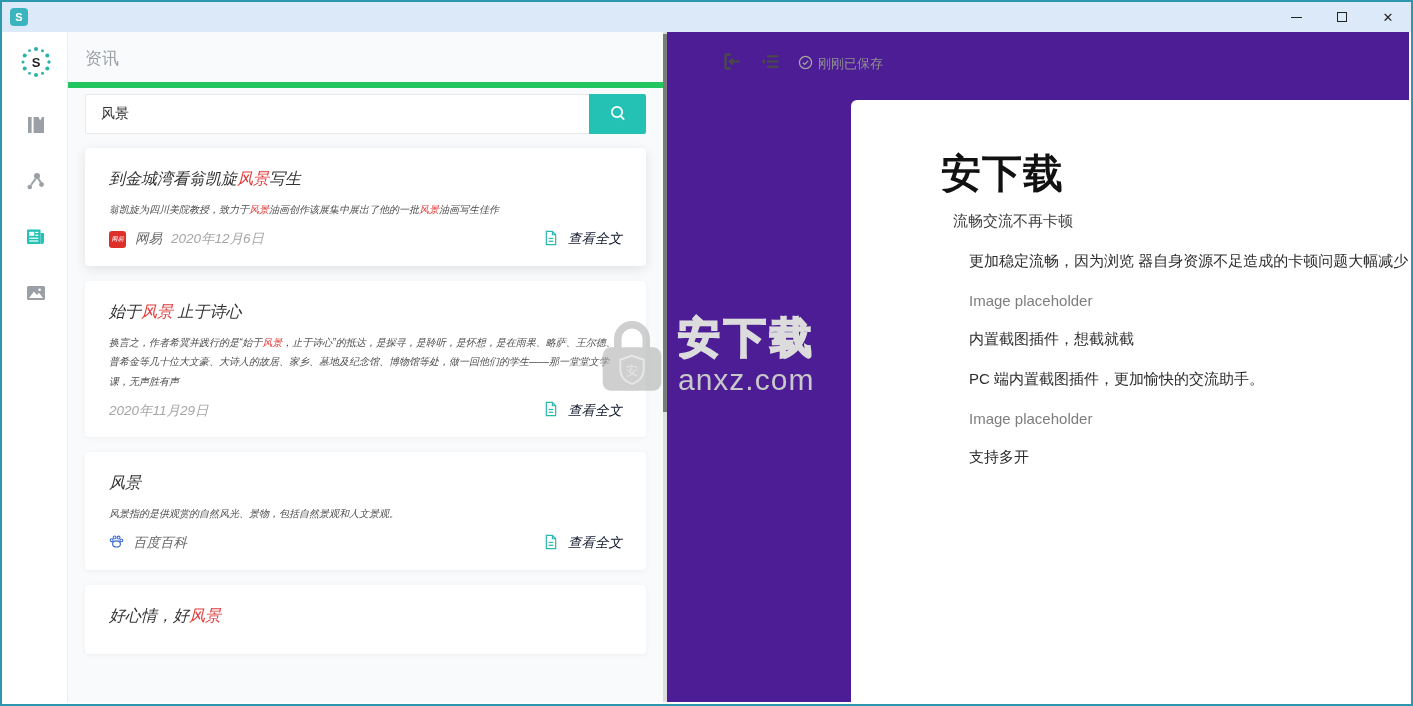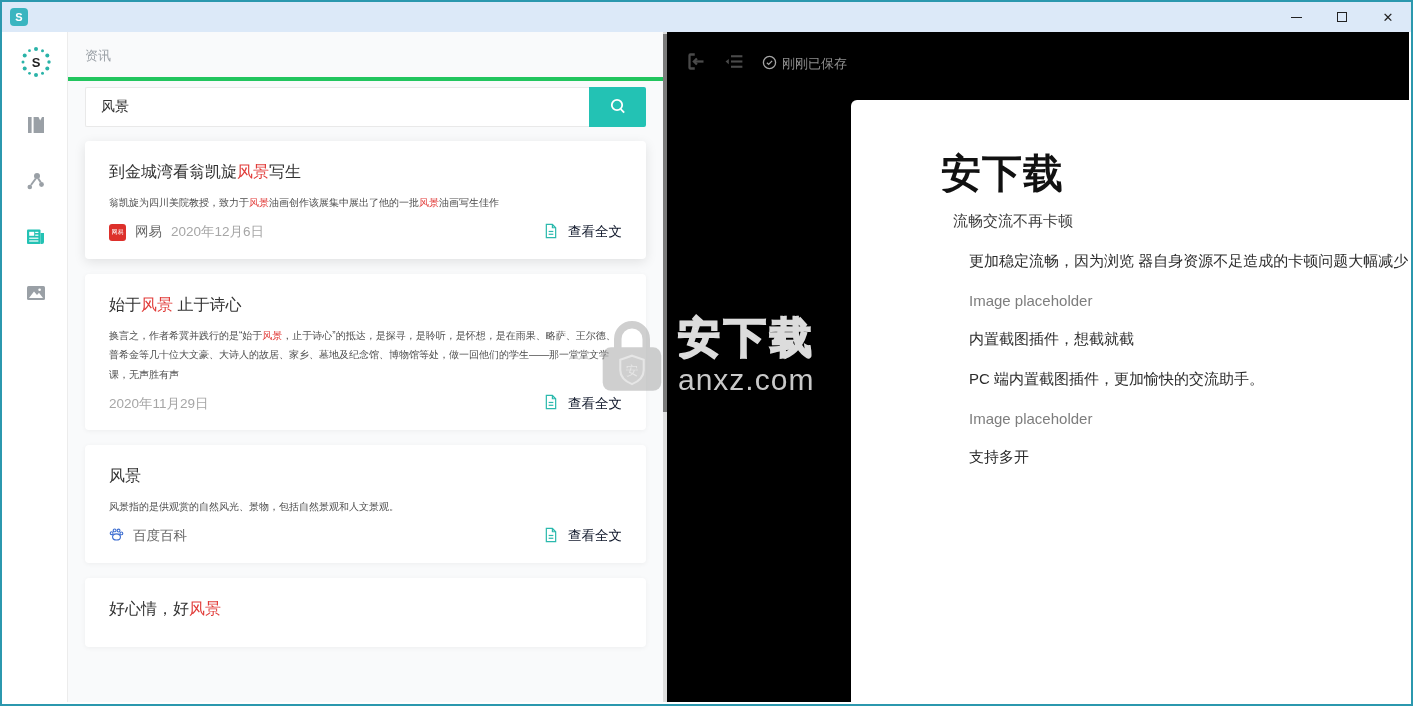--- a/index.html
+++ b/index.html
@@ -30,32 +30,32 @@
   .main { position:absolute; top:30px; left:2px; right:2px; bottom:2px; display:flex; }
   
   .sidebar {
     width:64px; background:#fff; border-right:1px solid #ececec;
     display:flex; flex-direction:column; align-items:center; padding-top:13px; flex:0 0 64px;
   }
   .side-logo { margin-bottom:24px; }
   .side-item { width:40px; height:40px; display:flex; align-items:center; justify-content:center; margin-bottom:16px; cursor:pointer; }
   
   .news-panel { width:595px; flex:0 0 595px; background:#f9fafb; display:flex; flex-direction:column; overflow:hidden; }
-  .news-header { padding:15px 17px 12px; font-size:13px; color:#9aa0a6; border-bottom:4px solid #22c55e; }
+  .news-header { padding:15px 17px 12px; font-size:17px; color:#9aa0a6; border-bottom:6px solid #22c55e; }
   .search-row { display:flex; margin:6px 17px 0; height:40px; }
   .search-input {
     flex:1; height:40px; border:1px solid #e9e9e9; border-right:none; background:#fff;
     padding:0 15px; font-size:14px; color:#333; outline:none;
     border-radius:2px 0 0 2px; font-family:inherit;
   }
   .search-btn {
     width:57px; height:40px; background:#23c2b4; border:none; border-radius:0 2px 2px 0;
     display:flex; align-items:center; justify-content:center; cursor:pointer;
   }
-  .card-list { padding:14px 17px 0; overflow:hidden; }
+  .card-list { padding:14px 17px 0; overflow:hidden;font-style:italic; }
   .card {
     background:#fff; border-radius:4px; padding:21px 24px 17px; margin-bottom:15px;
     box-shadow:0 1px 5px rgba(0,0,0,0.05);
   }
   .card.elevated { box-shadow:0 3px 12px rgba(0,0,0,0.10); }
   .card-title { font-size:16px; color:#333; margin-bottom:10px; }
   .card-body { font-size:10px; color:#4d4d4d; line-height:1.95; margin-bottom:10px; }
   .hl { color:#e13c39; }
   .card-footer { display:flex; align-items:center; margin-top:4px; }
   .footer-left { display:flex; align-items:center; gap:9px; flex:1; font-size:13px; color:#a6a6a6; }
@@ -63,21 +63,21 @@
   .card-date { color:#a6a6a6; font-size:13.5px; }
   .view-full { display:flex; align-items:center; gap:10px; color:#0f172a; font-size:13.5px; cursor:pointer; }
   .netease-badge {
     width:17px; height:17px; background:#dd302b; border-radius:3px; color:#fff;
     font-size:6px; display:flex; align-items:center; justify-content:center; letter-spacing:0;
   }
   
   .panel-scrollbar { width:4px; flex:0 0 4px; background:#dedede; position:relative; }
   .panel-scrollbar .thumb { position:absolute; top:2px; left:0; width:4px; height:378px; background:#7b7b7b; }
   
-  .editor { flex:1; background:#000000; position:relative; overflow:hidden; }
+  .editor { flex:1; background:#4c1d95; position:relative; overflow:hidden;padding-left:36px; }
   .editor-toolbar { display:flex; align-items:center; gap:17px; padding:19px 0 0 19px; }
   .tool-btn { display:flex; align-items:center; justify-content:center; cursor:pointer; }
   .save-status { display:flex; align-items:center; gap:5px; color:#8f8f8f; font-size:13px; }
   .page {
     position:absolute; left:184px; top:68px; right:0; bottom:0; background:#fff;
     border-radius:6px 0 0 0; overflow:hidden;
   }
   .page-inner { padding:50px 0 0 90px; }
   .doc-h1 { font-size:40px; font-weight:bold; color:#111; line-height:1.15; margin-bottom:16px; letter-spacing:1px; }
   .doc-p { font-size:15px; color:#2c2c2c; margin-bottom:21px; white-space:nowrap; overflow:hidden; }

